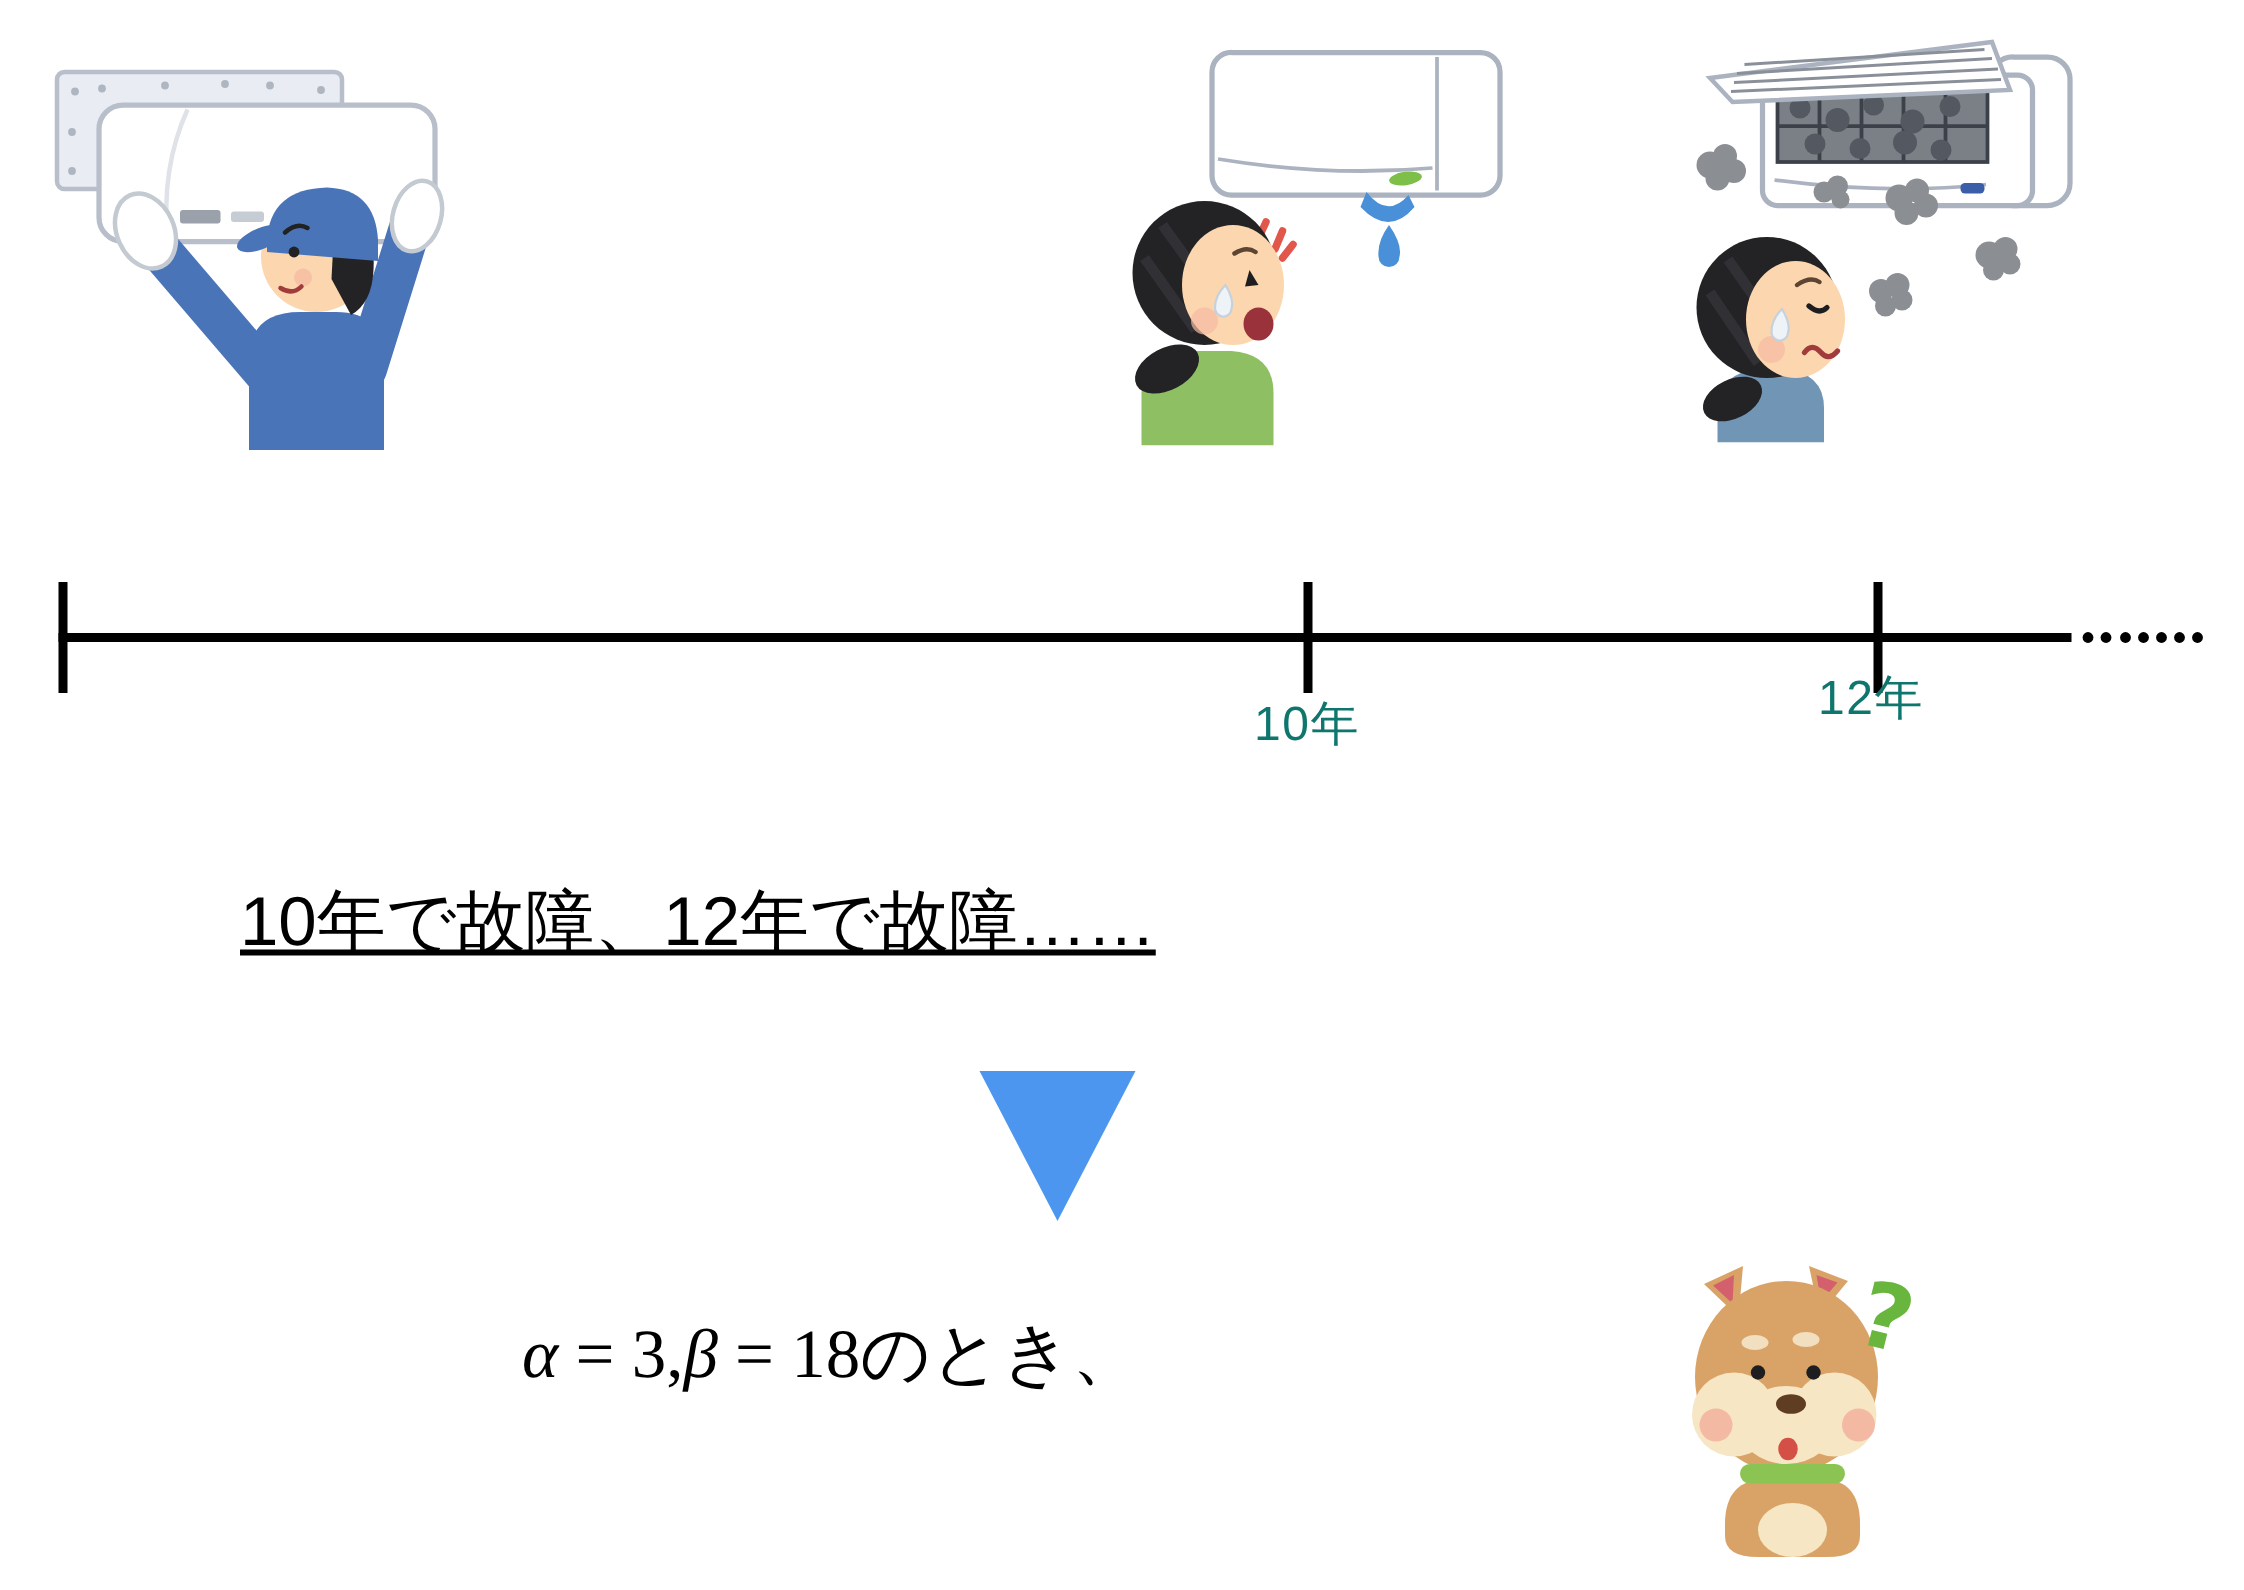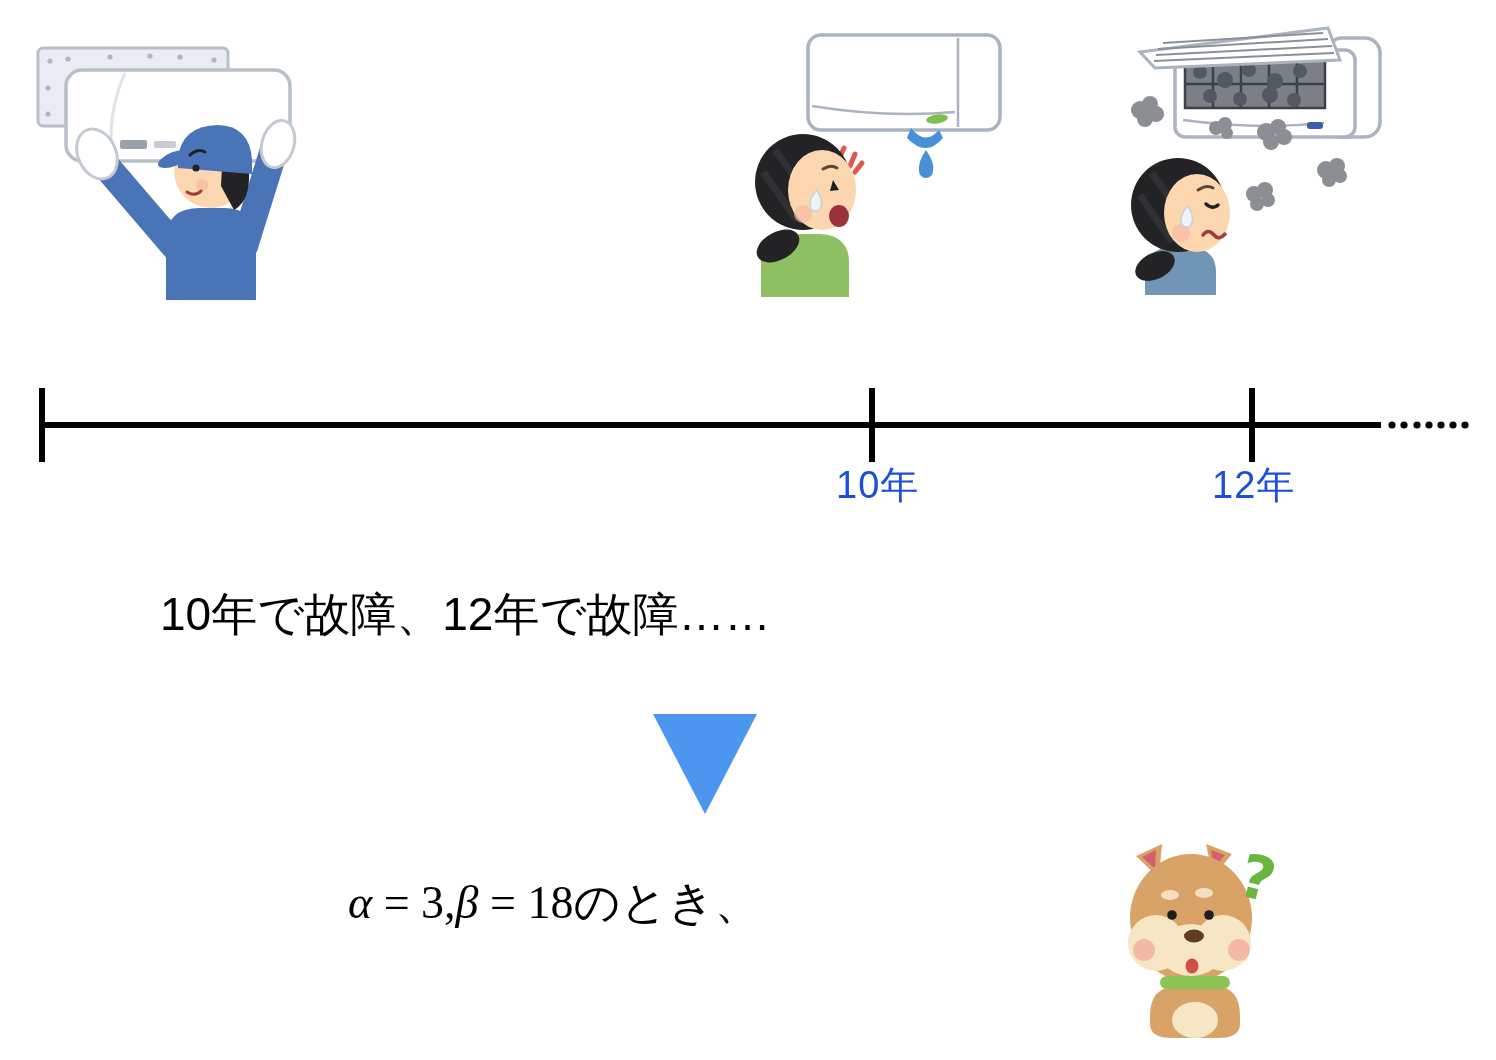--- a/index.html
+++ b/index.html
@@ -8,32 +8,33 @@
     width:1496px;height:1060px;
     background:#ffffff;
     overflow:hidden;
     font-family:"Liberation Sans", sans-serif;
     color:#000;
   }
   .abs{position:absolute;}
   
   .tick-label{
     position:absolute;
-    font-size:38px;
+    font-size:32px;
     line-height:1;
     letter-spacing:1px;
-    color:#1d4ed8;
+    color:#0f766e;
   }
   
   .caption{
     position:absolute;
     left:160px;top:589px;
     font-size:46px;
     line-height:1.1;
     color:#000;
+    text-decoration:underline;
   }
   
   .down-triangle{
     position:absolute;
     left:653px;top:714px;
     width:0;height:0;
     border-left:52px solid transparent;
     border-right:52px solid transparent;
     border-top:100px solid #4d96ef;
   }
@@ -220,21 +221,21 @@
       <circle cx="1392" cy="55" r="3.6"></circle>
         <circle cx="1404" cy="55" r="3.6"></circle>
       <circle cx="1417" cy="55" r="3.6"></circle>
         <circle cx="1429" cy="55" r="3.6"></circle>
       <circle cx="1441" cy="55" r="3.6"></circle>
         <circle cx="1453" cy="55" r="3.6"></circle>
       <circle cx="1465" cy="55" r="3.6"></circle>
     </g>
   </svg>
   <div class="tick-label" style="left:836px;top:466px">10年</div>
-  <div class="tick-label" style="left:1212px;top:466px">12年</div>
+  <div class="tick-label" style="left:1212px;top:449px">12年</div>
 
   <div class="caption">10年で故障、12年で故障……</div>
 
   <div class="down-triangle"></div>
 
   <div class="problem">
     <div class="problem-line">
       <span class="math-var">α</span><span class="math-num pre"> = 3,</span><span class="math-var">β</span><span class="math-num pre"> = 18</span><span class="jp">のとき、</span>
     </div>
   </div>

